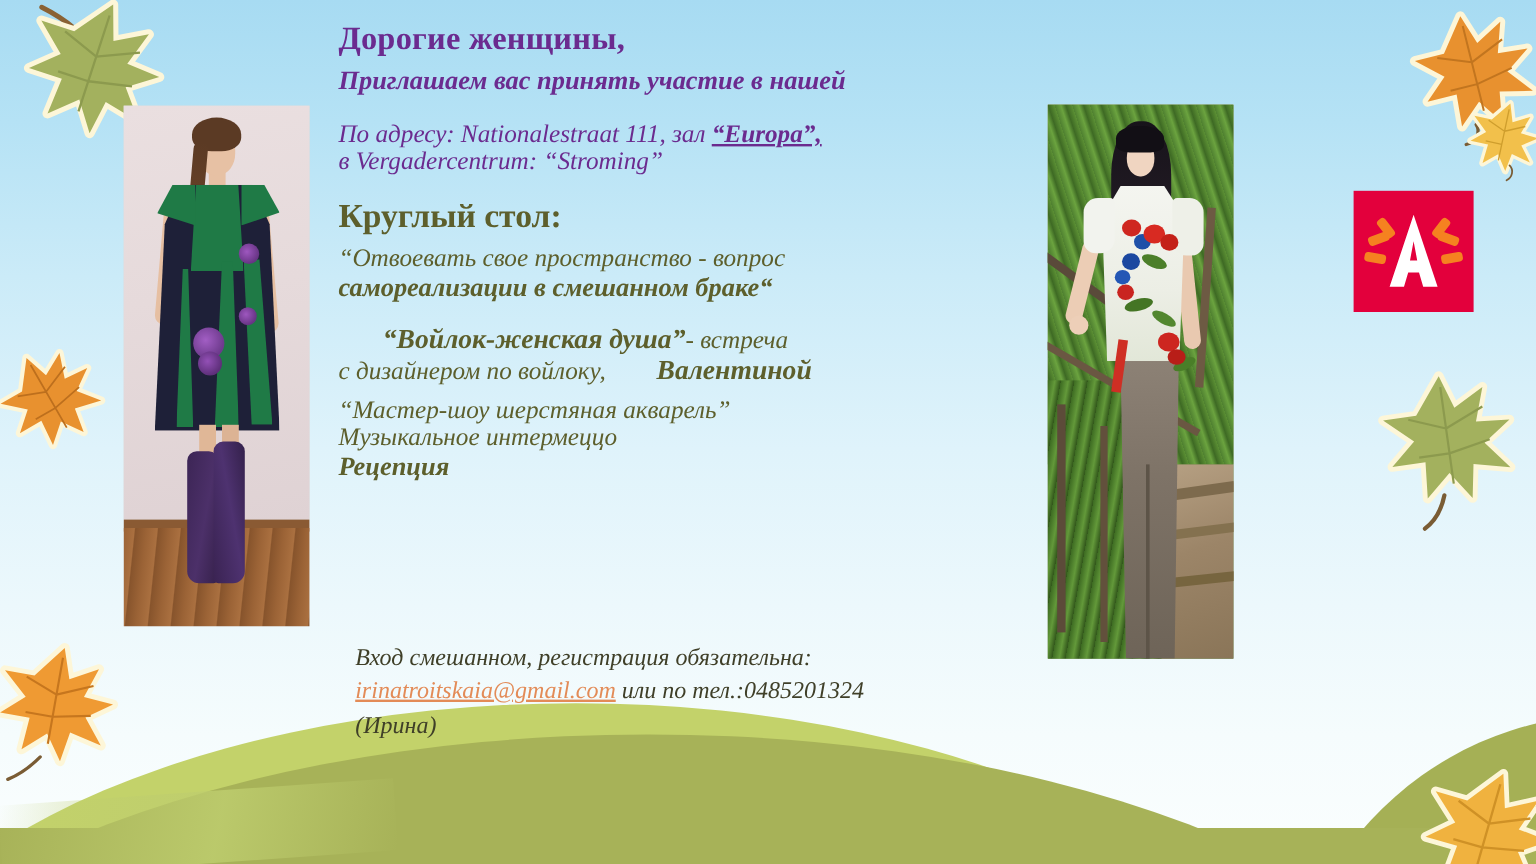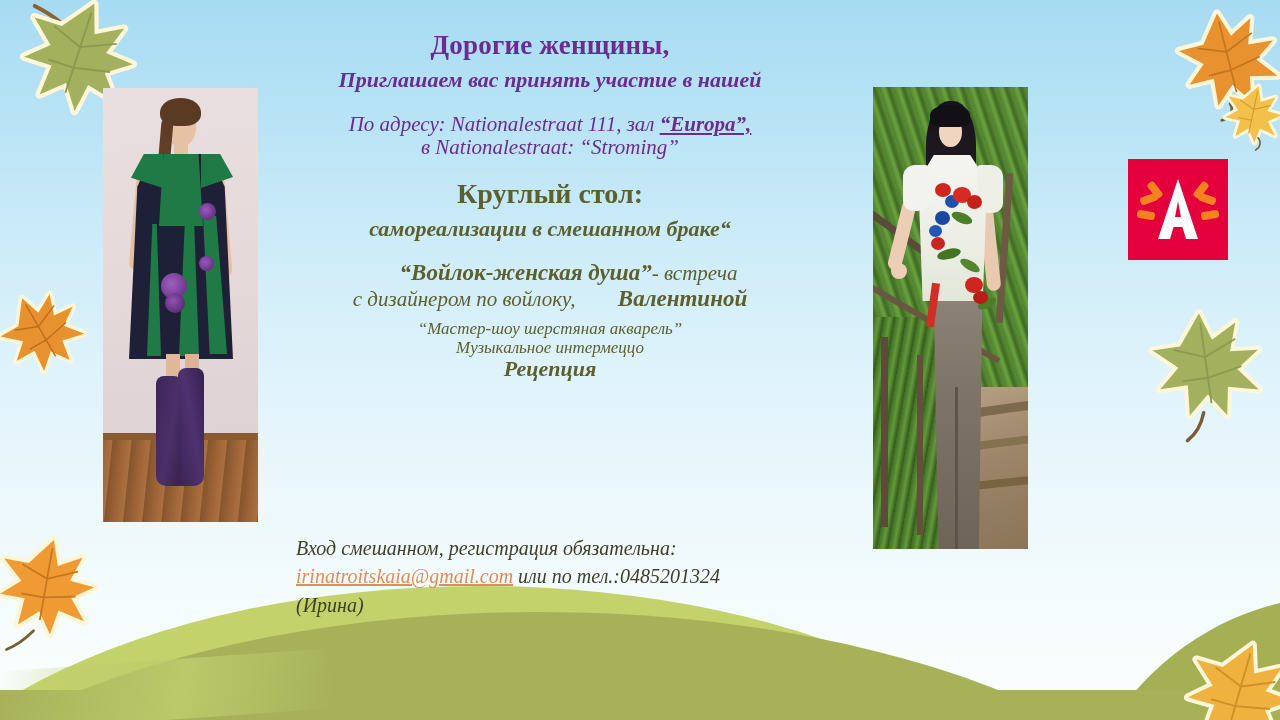--- a/index.html
+++ b/index.html
@@ -189,23 +189,23 @@
     width: 100px;
     height: 101px;
     background: #e3003c;
   }
   .logo svg { display:block; }
 
   
   .text-col {
     position: absolute;
     left: 282px;
-    top: 30px;
+    top: 17px;
     width: 536px;
-    text-align: center;
+    text-align: left;
   }
   .l { margin: 0; line-height: 1.12; }
 
   .t-purple { color: #6b2b8f; }
   .t-olive  { color: #5d5f2c; }
 
   .headline {
     font-size: 27px;
     font-weight: bold;
     letter-spacing: .2px;
@@ -234,21 +234,21 @@
   .roundtable-q b { font-size: 22px; }
 
   .felt-line {
     font-size: 21px;
     font-style: italic;
   }
   .felt-line b { font-size: 23px; margin-left: 37px; }
   .felt-name { font-size: 22px; font-style: italic; font-weight: bold; }
 
   .program-line {
-    font-size: 17px;
+    font-size: 21px;
     font-style: italic;
   }
   .program-line.bold { font-weight: bold; font-size: 22px; }
 
   .footer {
     position: absolute;
     left: 296px;
     top: 534px;
     width: 560px;
     text-align: left;
@@ -442,26 +442,27 @@
     <p class="l headline t-purple">Дорогие женщины,</p>
     <div class="sp-8"></div>
     <p class="l invite t-purple">Приглашаем вас принять участие в нашей</p>
 
     <div class="sp-20"></div>
 
     <p class="l address t-purple">
       <span>По адресу: Nationalestraat 111, зал</span>
       <b>“Europa”,</b>
     </p>
-    <p class="l address t-purple">в Nationalestraat: “Stroming”</p>
+    <p class="l address t-purple">в Vergadercentrum: “Stroming”</p>
 
     <div class="sp-18"></div>
 
     <p class="l roundtable-title t-olive">Круглый стол:</p>
     <div class="sp-8"></div>
+    <p class="l roundtable-q t-olive">“Отвоевать свое пространство - вопрос</p>
     <p class="l roundtable-q t-olive">
       <b>самореализации в смешанном браке“</b>
     </p>
 
     <div class="sp-18"></div>
 
     <p class="l felt-line t-olive">
       <b>“Войлок-женская душа”</b><span>- встреча</span>
     </p>
     <p class="l felt-line t-olive">

